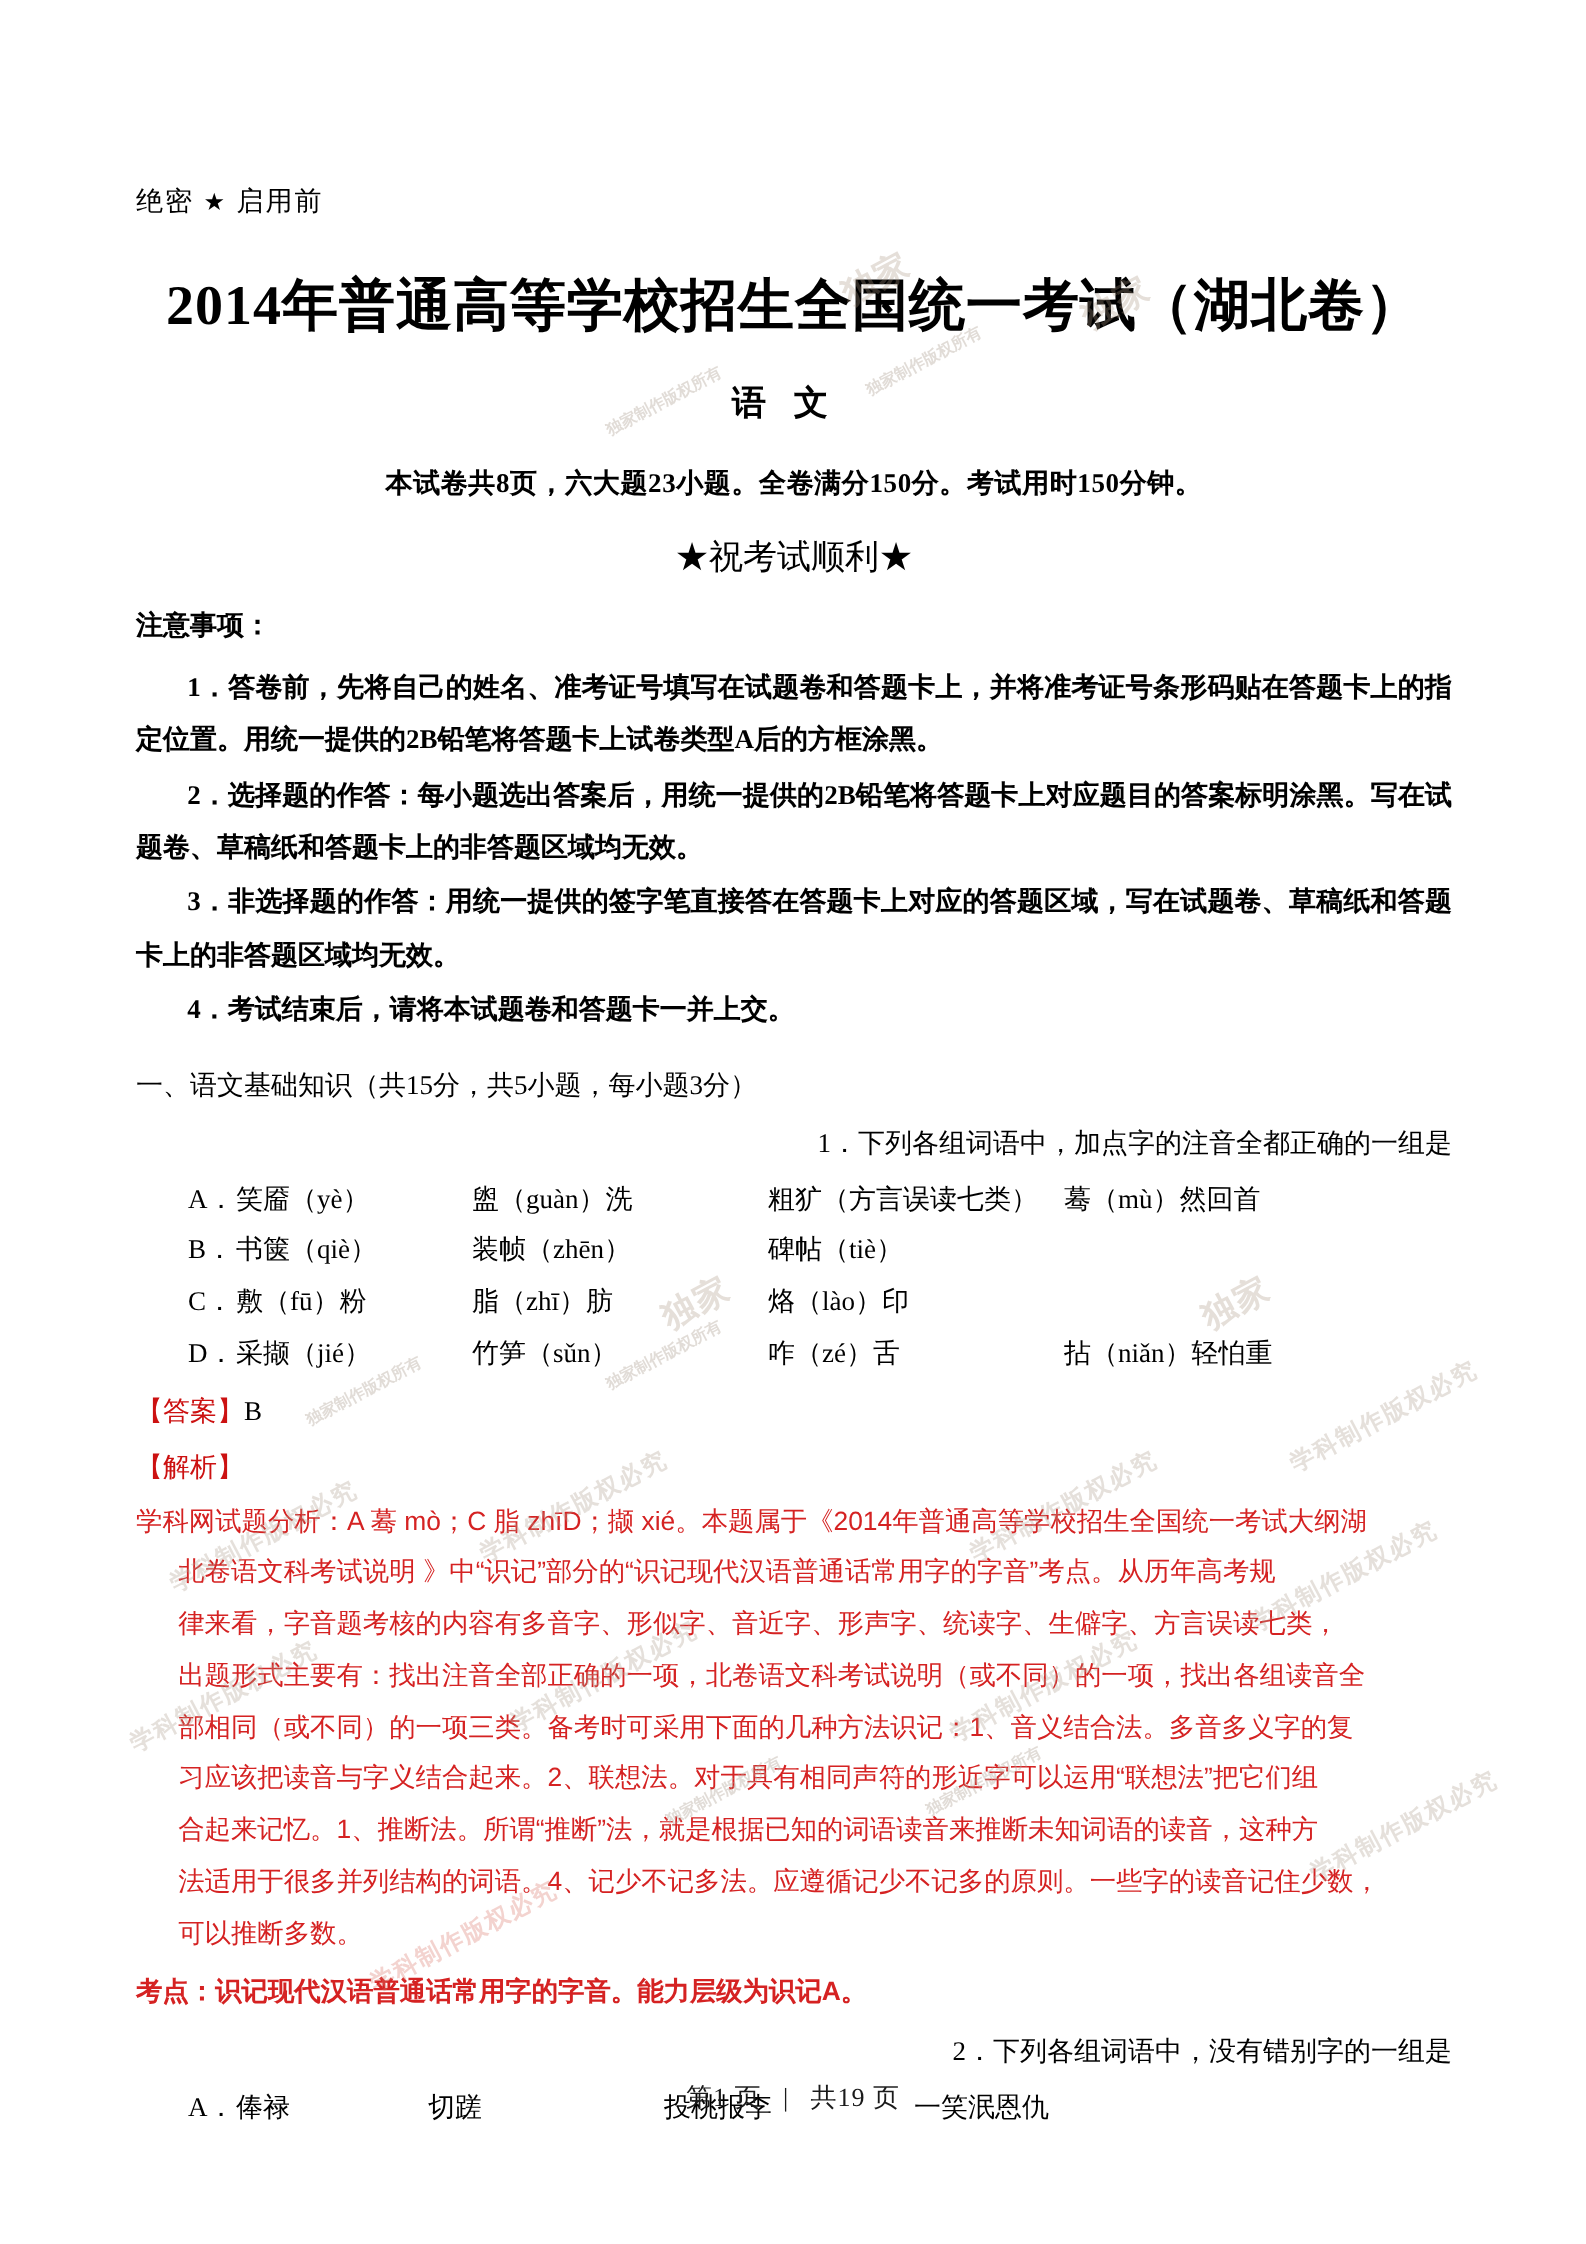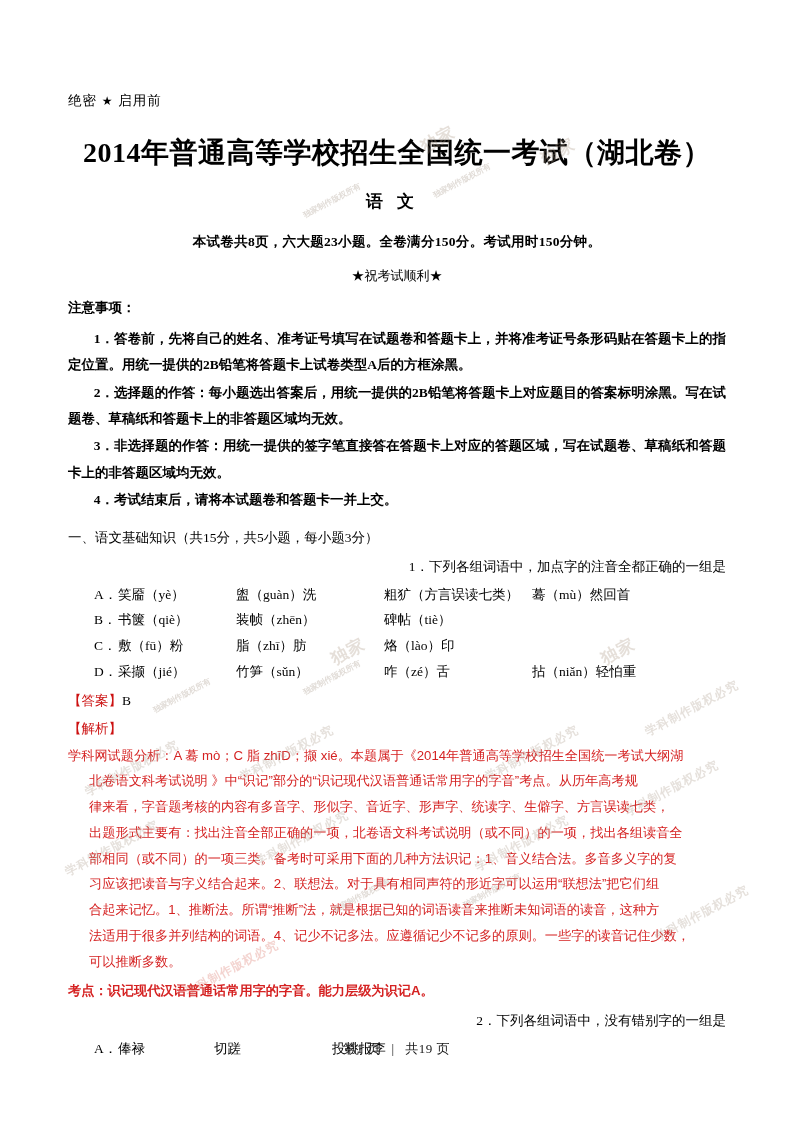--- a/index.html
+++ b/index.html
@@ -70,21 +70,21 @@
   }
   .paper-meta {
     text-align: center;
     font-size: 13.5px;
     font-weight: bold;
     margin: 0 0 16px 0;
     letter-spacing: 0.3px;
   }
   .wish {
     text-align: center;
-    font-size: 13px;
+    font-size: 17px;
     margin: 0 0 14px 0;
   }
   .notice-head {
     font-size: 13.5px;
     font-weight: bold;
     margin: 0 0 9px 0;
   }
   p.body {
     font-size: 13.5px;
     line-height: 1.95;
@@ -274,20 +274,21 @@
 
     <div class="kaodian">考点：识记现代汉语普通话常用字的字音。能力层级为识记A。</div>
 
     <div class="qstem">2．下列各组词语中，没有错别字的一组是</div>
     <div class="options q2">
       <div class="opt-row">
         <span class="opt-label">A．</span>
         <span class="opt-c1">俸禄</span>
         <span class="opt-c2">切蹉</span>
         <span class="opt-c3">投桃报李</span>
+        <span class="opt-c4">一笑泯恩仇</span>
       </div>
     </div>
 
   </div>
 
   <div class="footer">
     <span>第1 页</span>
     <span class="sep">|</span>
     <span>共19 页</span>
   </div>

